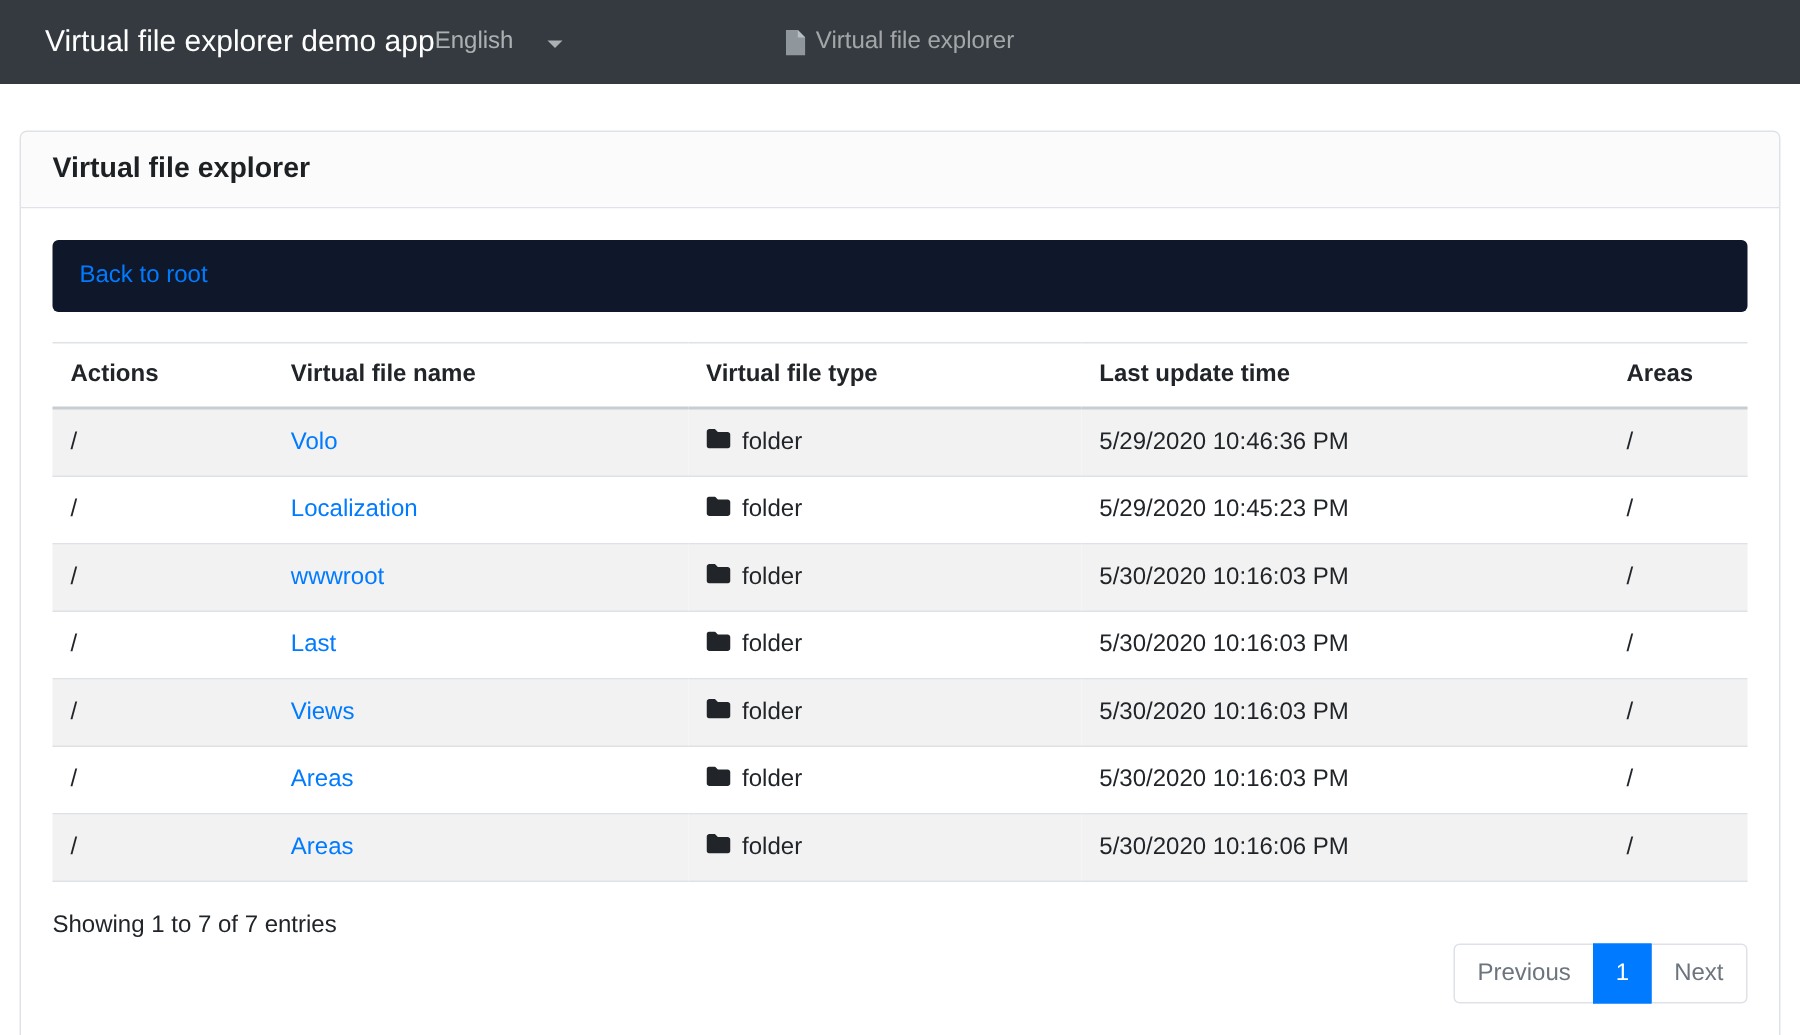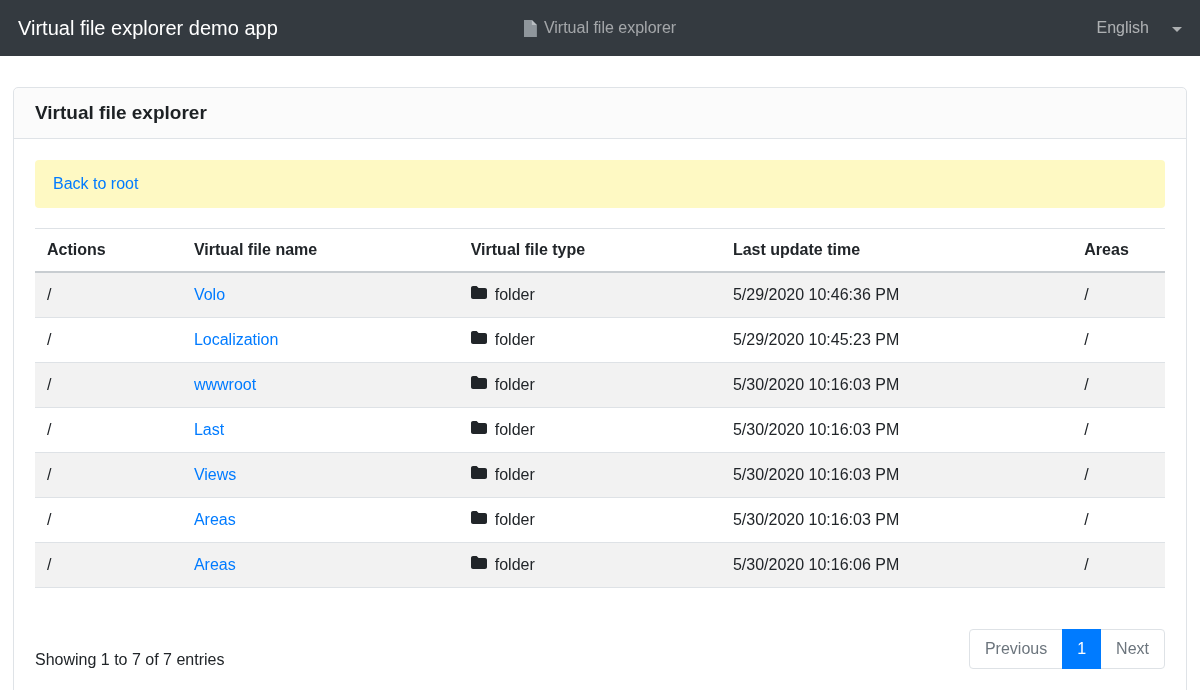--- a/index.html
+++ b/index.html
@@ -14,22 +14,21 @@
     overflow: hidden;
   }
 
   
   .navbar {
     position: relative;
     height: 56px;
     background: #343a40;
     display: flex;
     align-items: center;
-    justify-content: space-between;
-    padding: 0 18px;
+    padding: 0 30px;
   }
   .navbar-brand {
     color: #ffffff;
     font-size: 20px;
     text-decoration: none;
     white-space: nowrap;
     cursor: pointer;
   }
   .navbar-center {
     position: absolute;
@@ -77,21 +76,21 @@
     background: rgba(0,0,0,0.015);
     border-radius: 5px 5px 0 0;
     font-size: 19px;
     font-weight: 700;
     color: #1d2124;
   }
   .card-body { padding: 21px; }
 
   
   .crumb-bar {
-    background: #fef9c3;
+    background: #0f172a;
     border-radius: 4px;
     padding: 15px 18px;
     margin-bottom: 20px;
   }
   a.link {
     color: #007bff;
     text-decoration: none;
     cursor: pointer;
   }
 
@@ -122,21 +121,21 @@
   .col-name    { width: 24.5%; }
   .col-type    { width: 23.2%; }
   .col-time    { width: 31.1%; }
   .col-size    { width: 8.2%; }
   .type-cell { display: flex; align-items: flex-start; gap: 8px; }
   .folder-glyph { display: inline-block; line-height: 0; }
 
   
   .table-footer {
     display: flex;
-    align-items: flex-end;
+    align-items: flex-start;
     justify-content: space-between;
     margin-top: 20px;
     padding-bottom: 12px;
   }
   .summary-text { color: #212529; font-size: 16px; }
   .pagination { display: flex; }
   .page-item {
     border: 1px solid #dee2e6;
     background: #ffffff;
     color: #6c757d;

